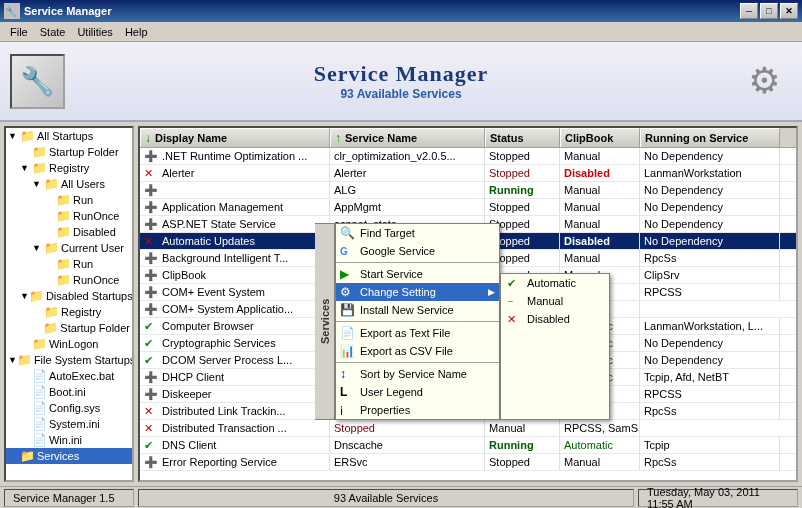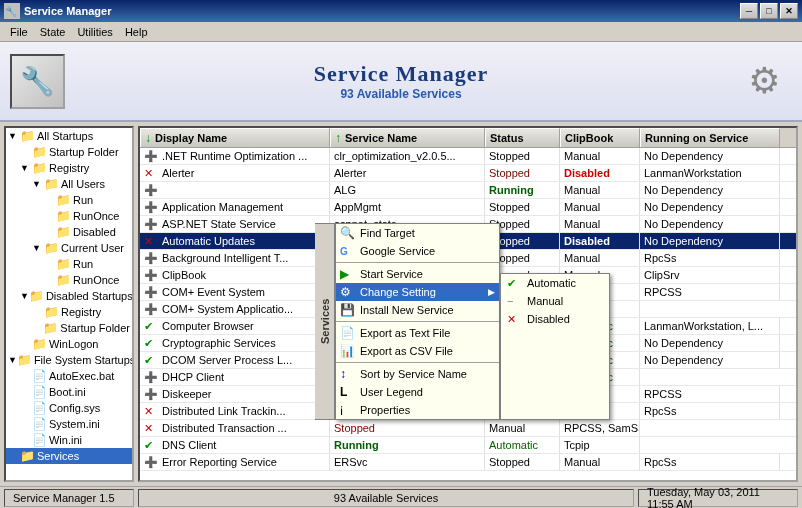--- a/index.html
+++ b/index.html
@@ -682,20 +682,23 @@
       </div>
       <div class="td" style="">
         <span>Dhcp</span>
       </div>
       <div class="td status-running" style="">
         <span>Running</span>
       </div>
       <div class="td setting-automatic" style="">
         <span>Automatic</span>
       </div>
+      <div class="td" style="">
+        <span>Tcpip, Afd, NetBT</span>
+      </div>
     </div>
         <div class="table-row">
       <div class="td" style="">
         <span class="td-icon" style="color:#009000">➕</span>
         <span>Diskeeper</span>
       </div>
       <div class="td" style="">
         <span>Diskeeper</span>
       </div>
       <div class="td " style="">
@@ -738,20 +741,23 @@
         <span>Manual</span>
       </div>
       <div class="td" style="">
         <span>RPCSS, SamSS</span>
       </div>
     </div>
         <div class="table-row">
       <div class="td" style="">
         <span class="td-icon" style="color:#009000">✔</span>
         <span>DNS Client</span>
+      </div>
+      <div class="td" style="">
+        <span>Dnscache</span>
       </div>
       <div class="td status-running" style="">
         <span>Running</span>
       </div>
       <div class="td setting-automatic" style="">
         <span>Automatic</span>
       </div>
       <div class="td" style="">
         <span>Tcpip</span>
       </div>

